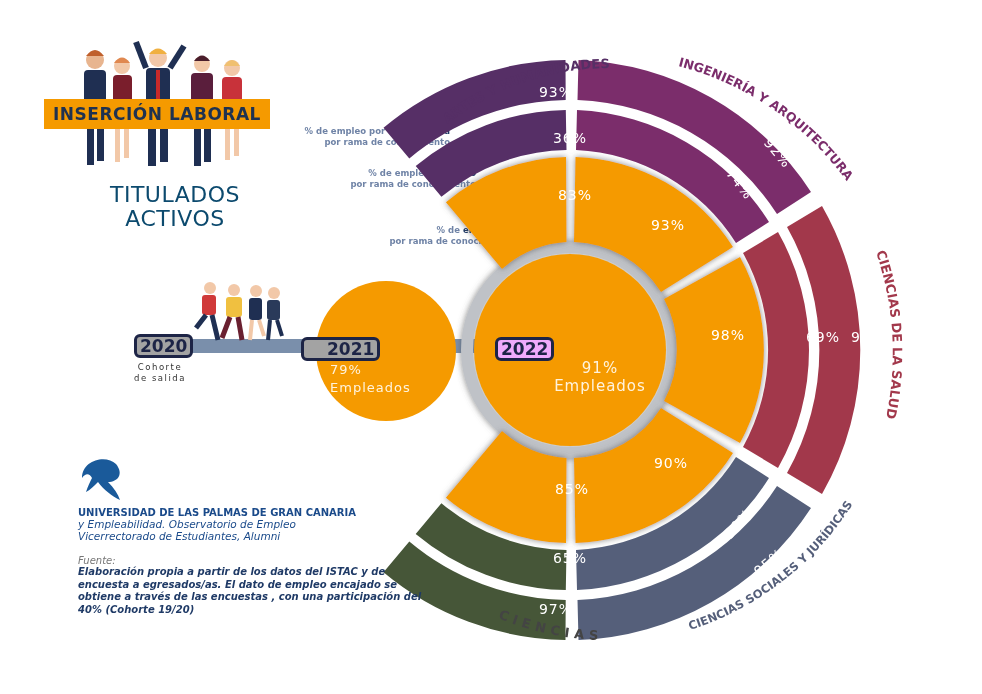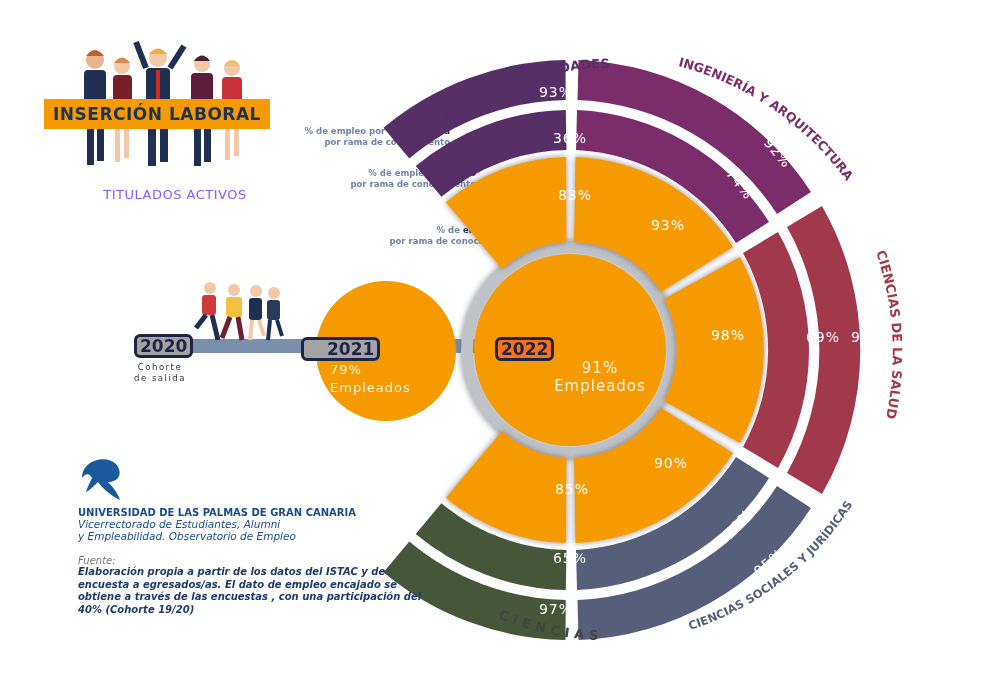--- a/index.html
+++ b/index.html
@@ -1,19 +1,19 @@
 <!DOCTYPE html>
 <html><head>
 <meta charset="utf-8">
 <style>
   html, body { margin: 0; padding: 0; background: #ffffff; }
   body { width: 982px; height: 694px; position: relative; overflow: hidden; font-family: "DejaVu Sans", sans-serif; }
   .abs { position: absolute; }
   .title-banner { left: 44px; top: 99px; width: 226px; height: 30px; background: #f59a00; color: #1f3250; font-family: "DejaVu Sans", sans-serif; font-weight: bold; font-size: 17px; line-height: 30px; text-align: center; letter-spacing: 0.5px; }
-  .subtitle { left: 60px; top: 183px; width: 230px; text-align: center; color: #8b5cf6; font-size: 13px; line-height: 24px; letter-spacing: 0.5px; }
+  .subtitle { left: 60px; top: 183px; width: 230px; text-align: center; color: #0c4a6e; font-size: 22px; line-height: 24px; letter-spacing: 0.5px; }
   .legend-label { color: #6f83a6; font-size: 8.5px; font-weight: bold; text-align: right; line-height: 11px; }
   .legend-label b { color: #1f3a66; }
   .uni-block { left: 78px; top: 507px; color: #1a4a8a; }
   .uni-name { font-weight: bold; font-size: 10px; }
   .uni-sub { font-style: italic; font-size: 10.5px; line-height: 12px; }
   .fuente-label { left: 78px; top: 555px; font-style: italic; color: #777; font-size: 10px; }
   .fuente-text { left: 78px; top: 566px; width: 360px; font-style: italic; font-weight: bold; color: #1f3a66; font-size: 10px; line-height: 12.5px; }
   .cohort { left: 132px; top: 362px; width: 56px; text-align: center; color: #333; font-size: 8.5px; letter-spacing: 1.5px; line-height: 11px; }
   .year-badge { background: #a3a3a3; border: 3px solid #1d2446; border-radius: 6px; color: #1d2446; font-weight: bold; font-size: 17px; line-height: 18px; padding: 0 3px; }
   svg text { font-family: "DejaVu Sans", sans-serif; }
@@ -166,30 +166,30 @@
   </g>
 </svg>
 
 <div class="abs" style="left:540px;top:326px;width:120px;text-align:center;color:#fff3dc;font-size:15px;line-height:18px;letter-spacing:1px;margin-top:33px;">
   <div>91%</div>
   <div>Empleados</div>
 </div>
 
 <div class="abs year-badge" style="left:134px;top:334px;">2020</div>
 <div class="abs year-badge" style="left:301px;top:337px;padding-left:23px;">2021</div>
-<div class="abs year-badge" style="left:495px;top:337px;background:#f97316;">2022</div>
+<div class="abs year-badge" style="left:495px;top:337px;background:#f0abfc;">2022</div>
 
 <div class="abs cohort">
   <div>Cohorte</div>
   <div>de salida</div>
 </div>
 
 <svg class="abs" style="left:78px;top:452px;" width="46" height="50" viewBox="0 0 46 50">
   <path d="M4 26 C4 8 28 2 38 12 C46 22 40 30 30 30 C36 36 40 42 42 48 C34 44 26 38 20 30 C16 34 12 38 8 40 C10 34 12 30 14 26 C12 22 8 20 4 26 Z" fill="#1a5a9a"></path>
 </svg>
 
 <div class="abs uni-block">
   <div class="uni-name">UNIVERSIDAD DE LAS PALMAS DE GRAN CANARIA</div>
+  <div class="uni-sub">y Empleabilidad. Observatorio de Empleo</div>
   <div class="uni-sub">Vicerrectorado de Estudiantes, Alumni</div>
-  <div class="uni-sub">y Empleabilidad. Observatorio de Empleo</div>
 </div>
 <div class="abs fuente-label">Fuente:</div>
 <div class="abs fuente-text">Elaboración propia a partir de los datos del ISTAC y de encuesta a egresados/as. El dato de empleo encajado se obtiene a través de las encuestas , con una participación del 40% (Cohorte 19/20)</div>
 
 </body></html>

